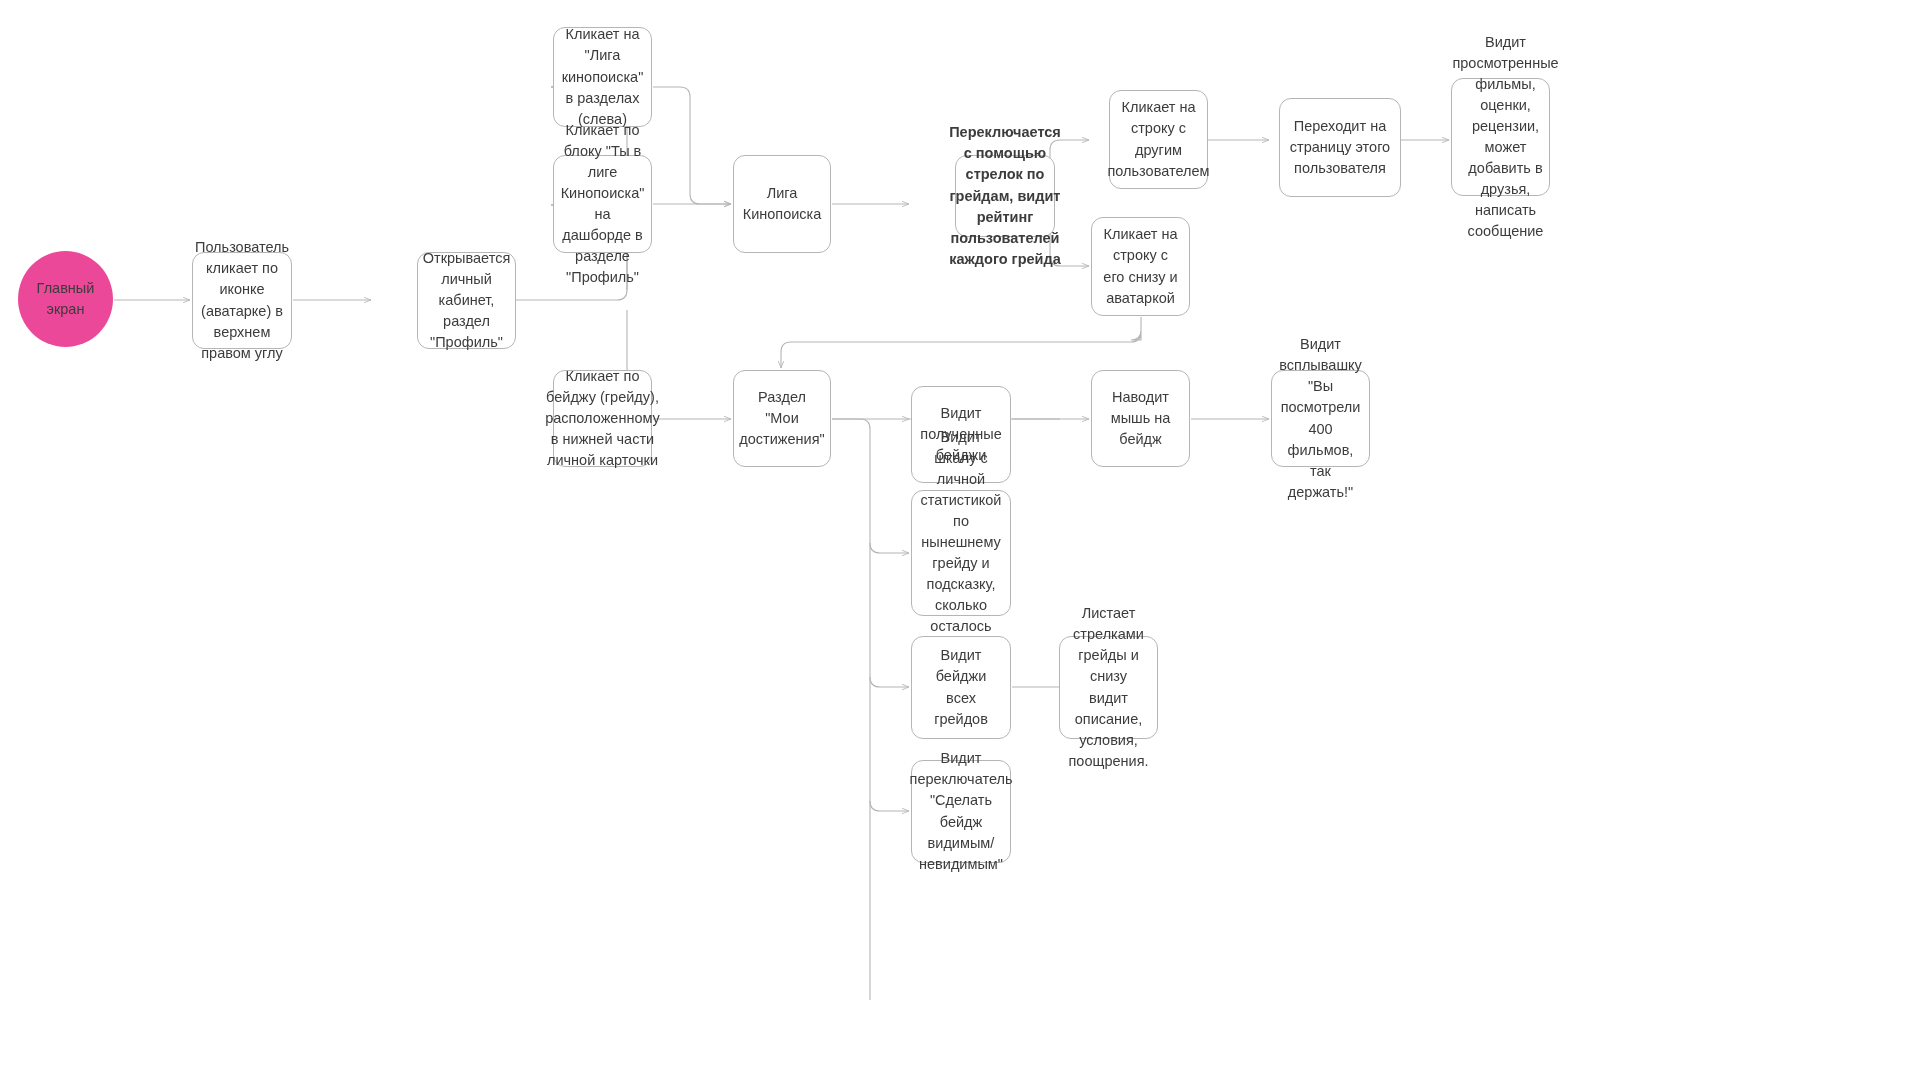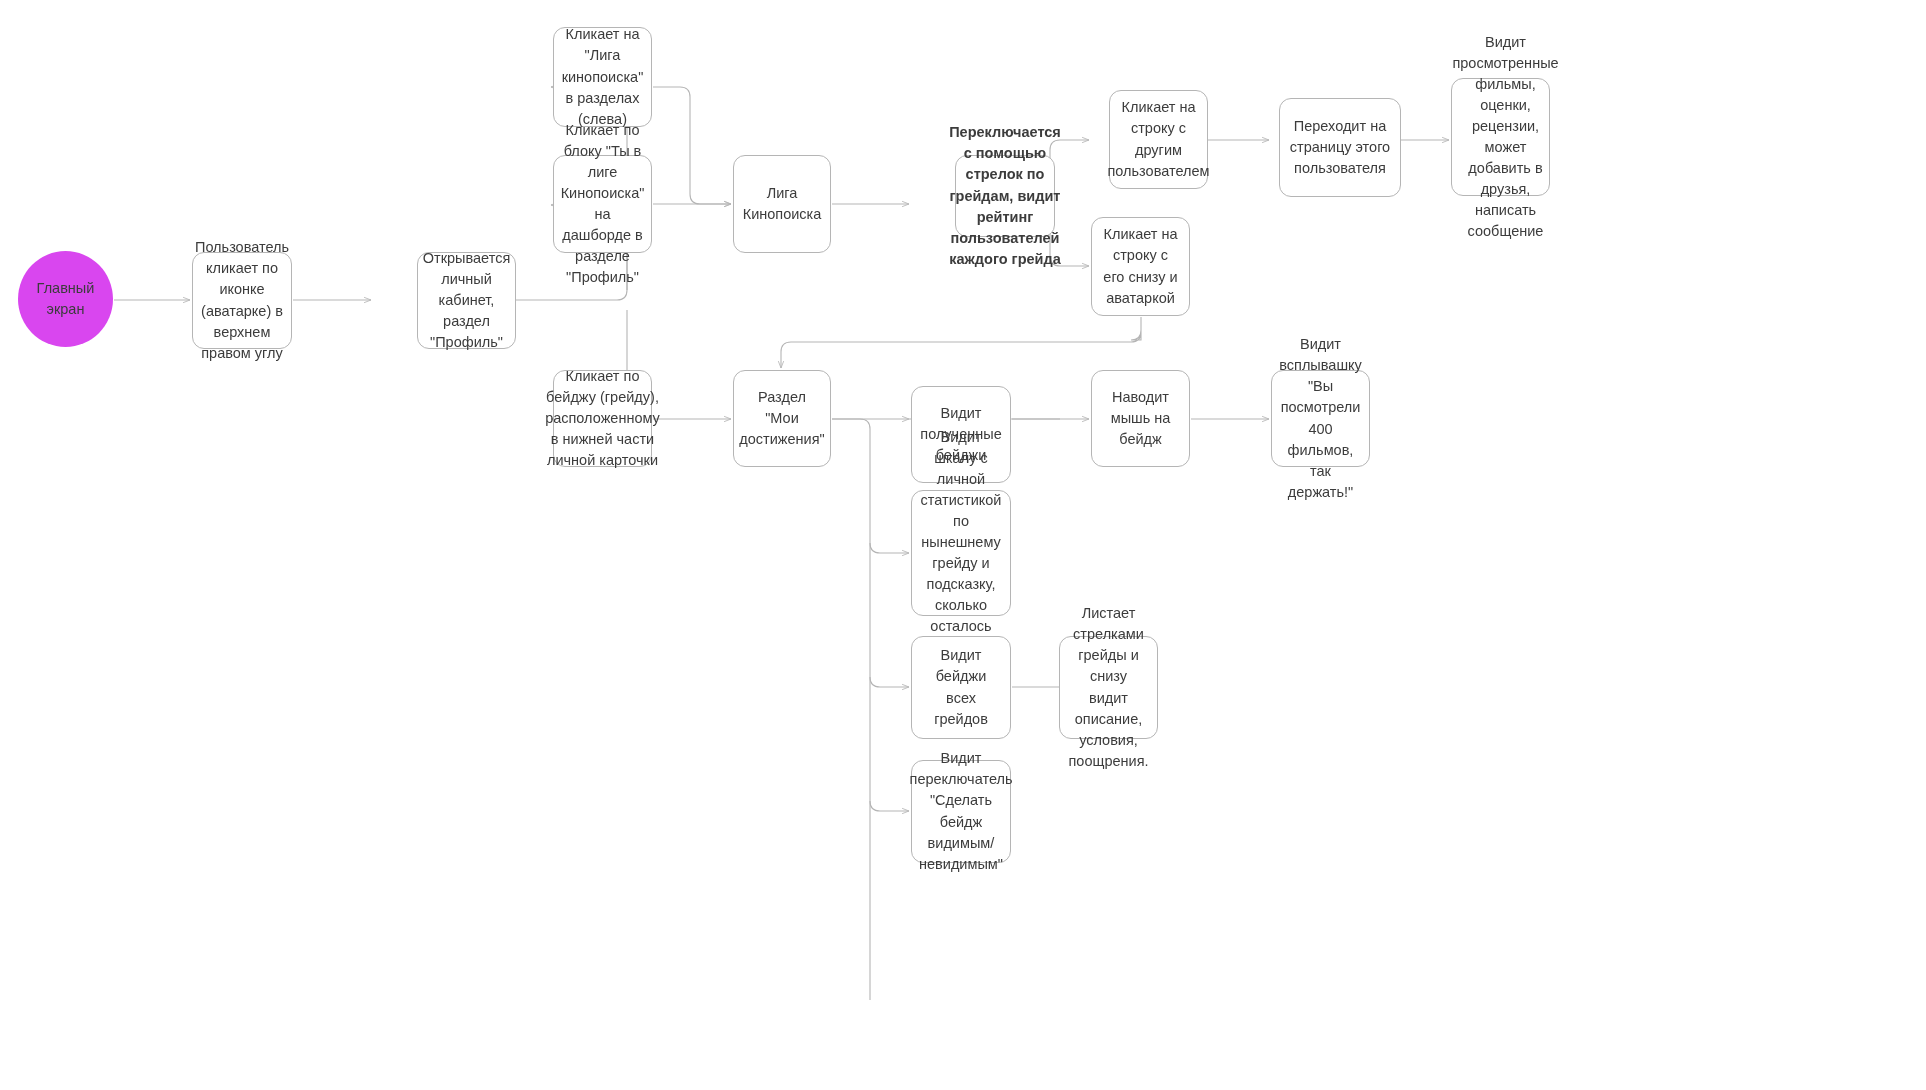--- a/index.html
+++ b/index.html
@@ -34,21 +34,21 @@
     color: #3c3c3c;
     font-size: 14.5px;
     line-height: 1.45;
     padding: 6px 9px;
     white-space: pre-line;
     z-index: 2;
   }
   .node.start {
     border: none;
     border-radius: 50%;
-    background: #d946ef;
+    background: #ec4899;
     color: #3c3c3c;
     padding: 4px;
   }
 </style>
 </head>
 <body>
 
 <div id="canvas">
 
   <svg id="edges" viewBox="0 0 1926 1090" xmlns="http://www.w3.org/2000/svg">

